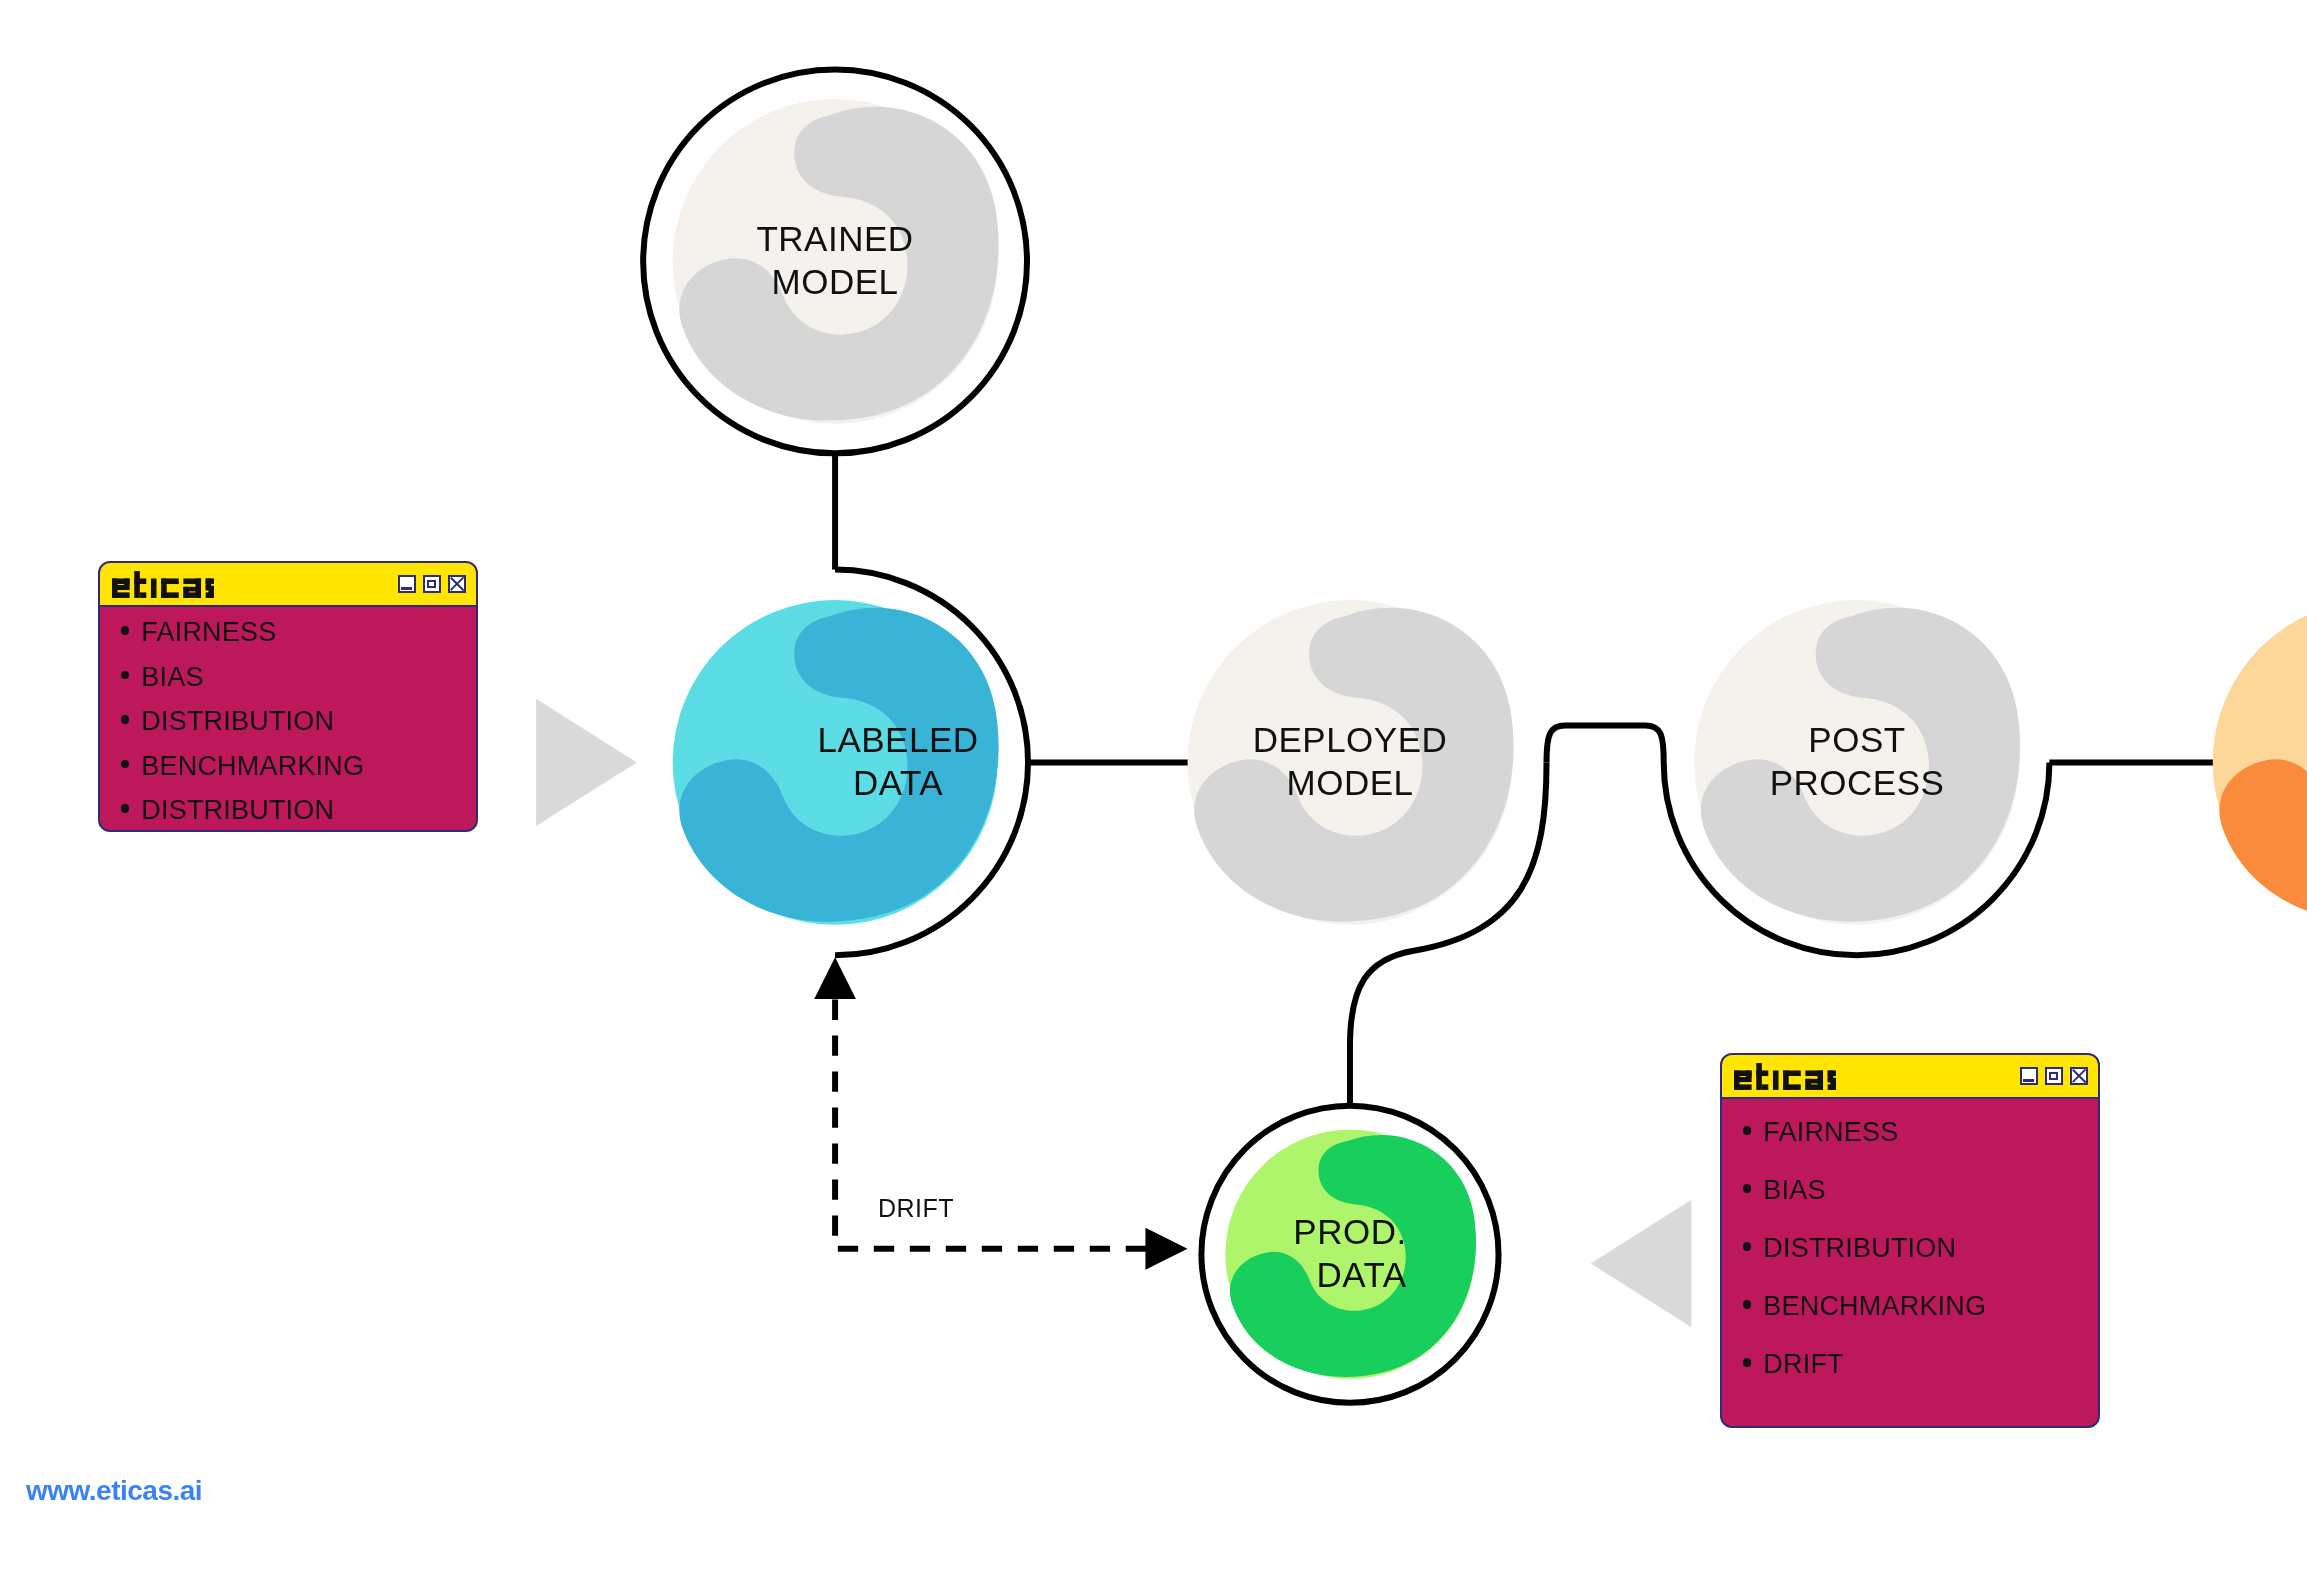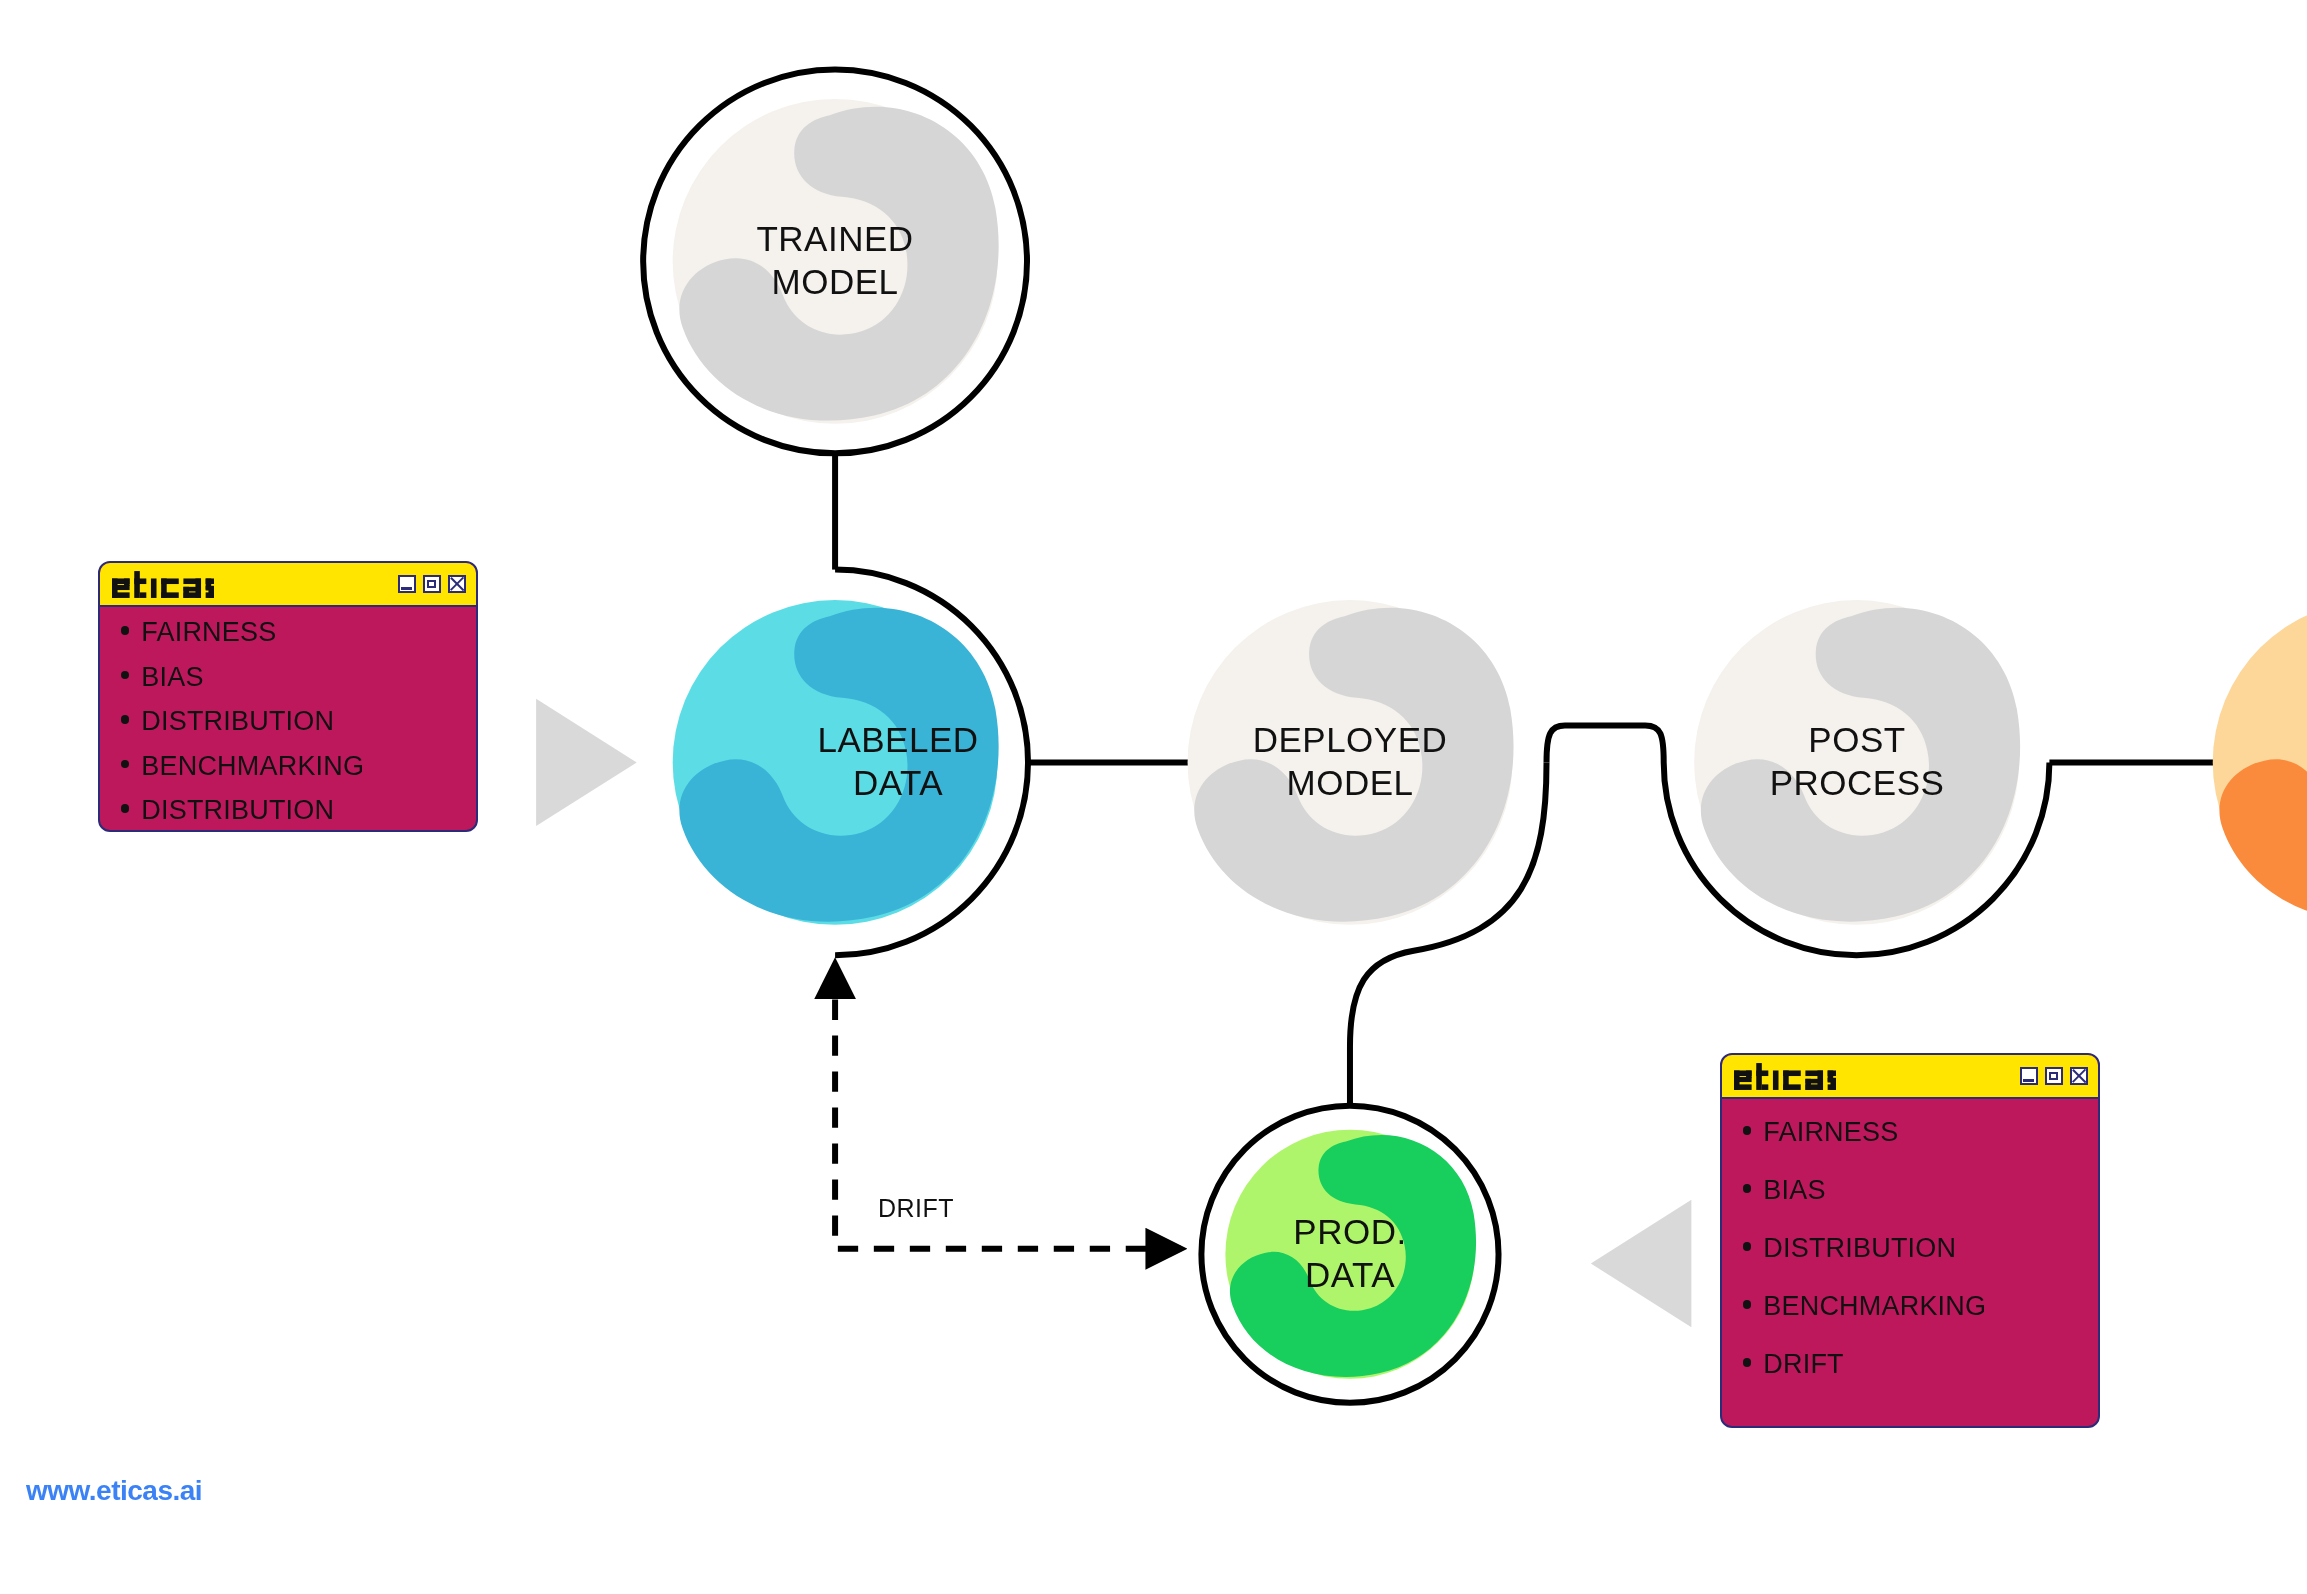--- a/index.html
+++ b/index.html
@@ -153,21 +153,21 @@
 
   <div class="nodelabel" style="left:835px;top:261px;">TRAINED
 MODEL</div>
   <div class="nodelabel" style="left:858px;top:762px;margin-left:40px;">LABELED
 DATA</div>
   <div class="nodelabel" style="left:1350px;top:762px;">DEPLOYED
 MODEL</div>
   <div class="nodelabel" style="left:1857px;top:762px;">POST
 PROCESS</div>
 
-  <div class="nodelabel" style="left:1350px;top:1254px;">PROD.
+  <div class="nodelabel" style="left:1350px;top:1254px;text-align:right;">PROD.
 DATA</div>
 
   <div class="drift-label" style="left:916px;top:1208px;">DRIFT</div>
 
   <div class="win" style="left:98px;top:561px;width:380px;height:271px;">
     <div class="win-title">
       <svg class="logo-pix" width="102" height="27" viewBox="0 0 220 58" fill="#111">
 
         <rect x="0" y="16" width="12" height="42"></rect>
           <rect x="0" y="16" width="38" height="12"></rect>

